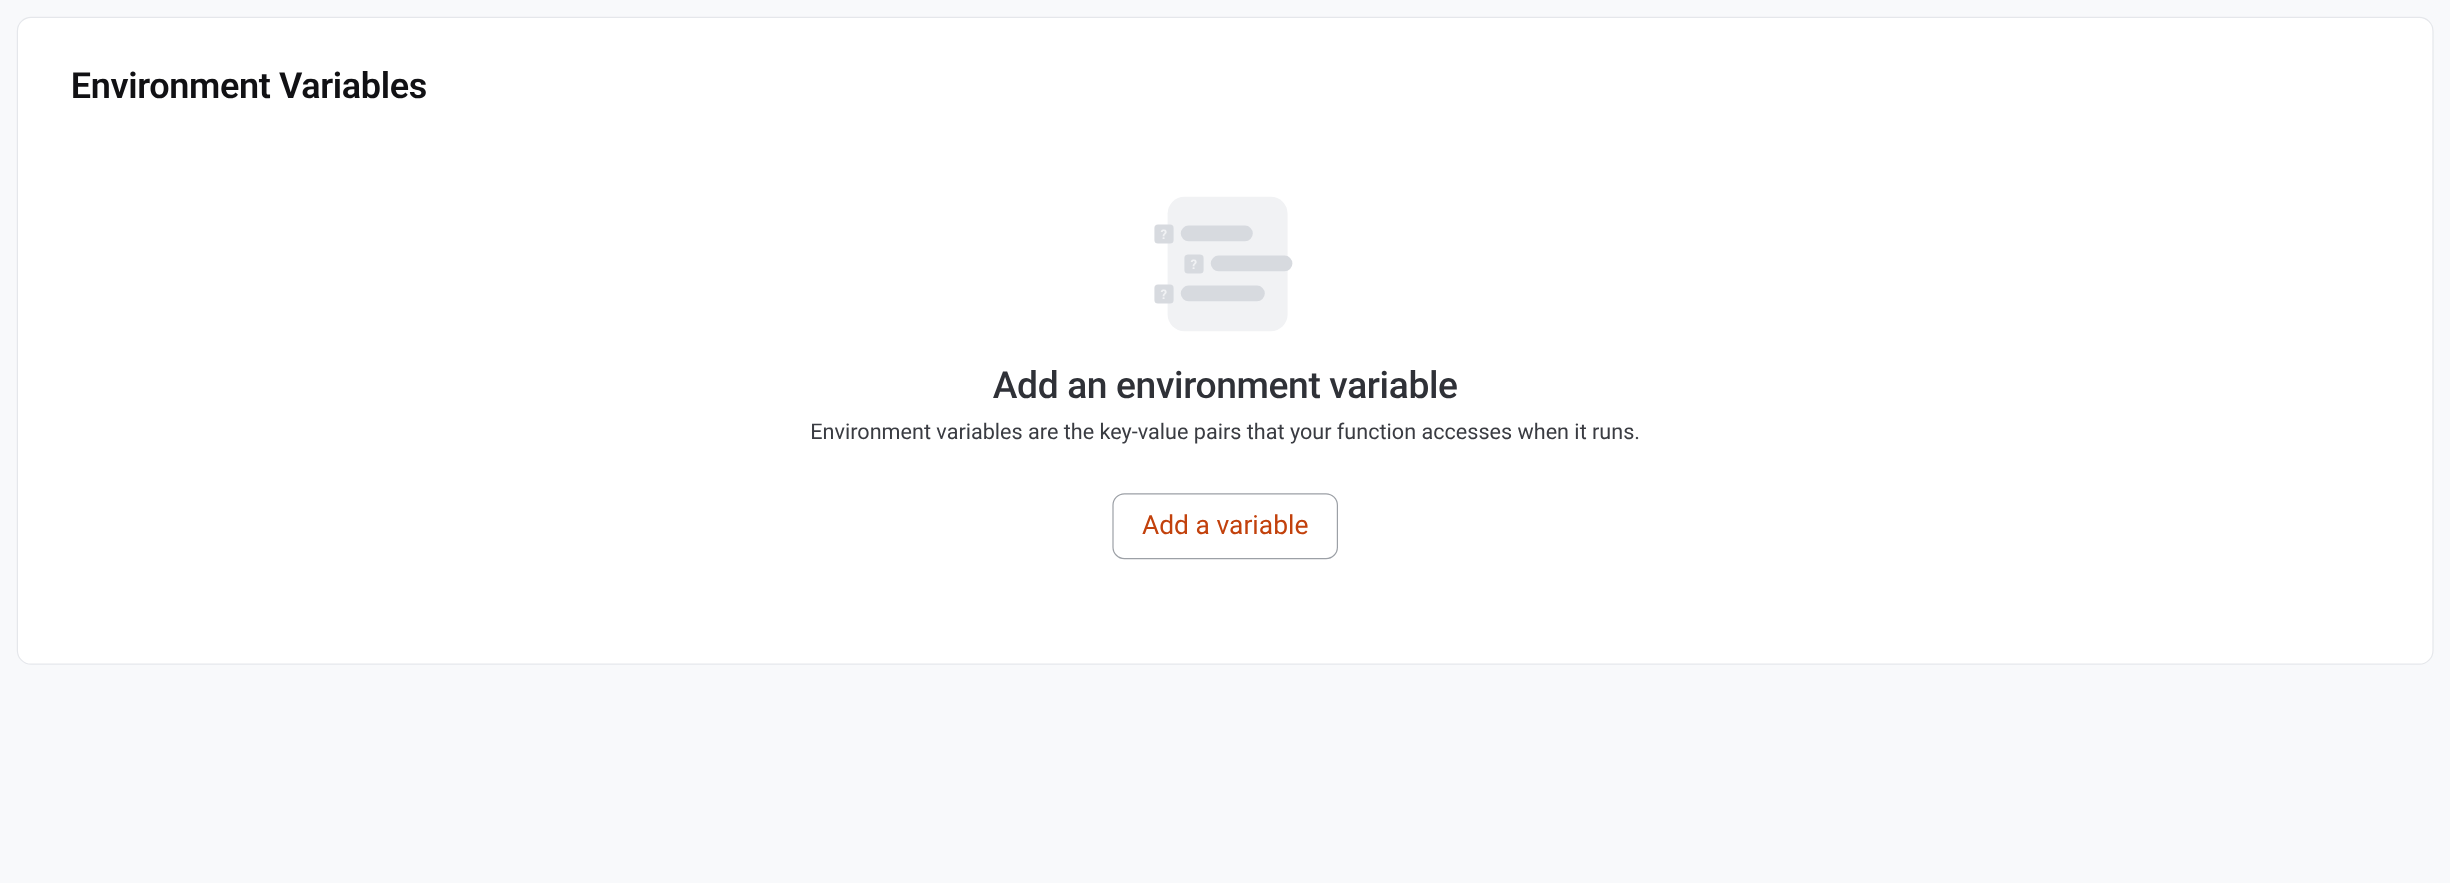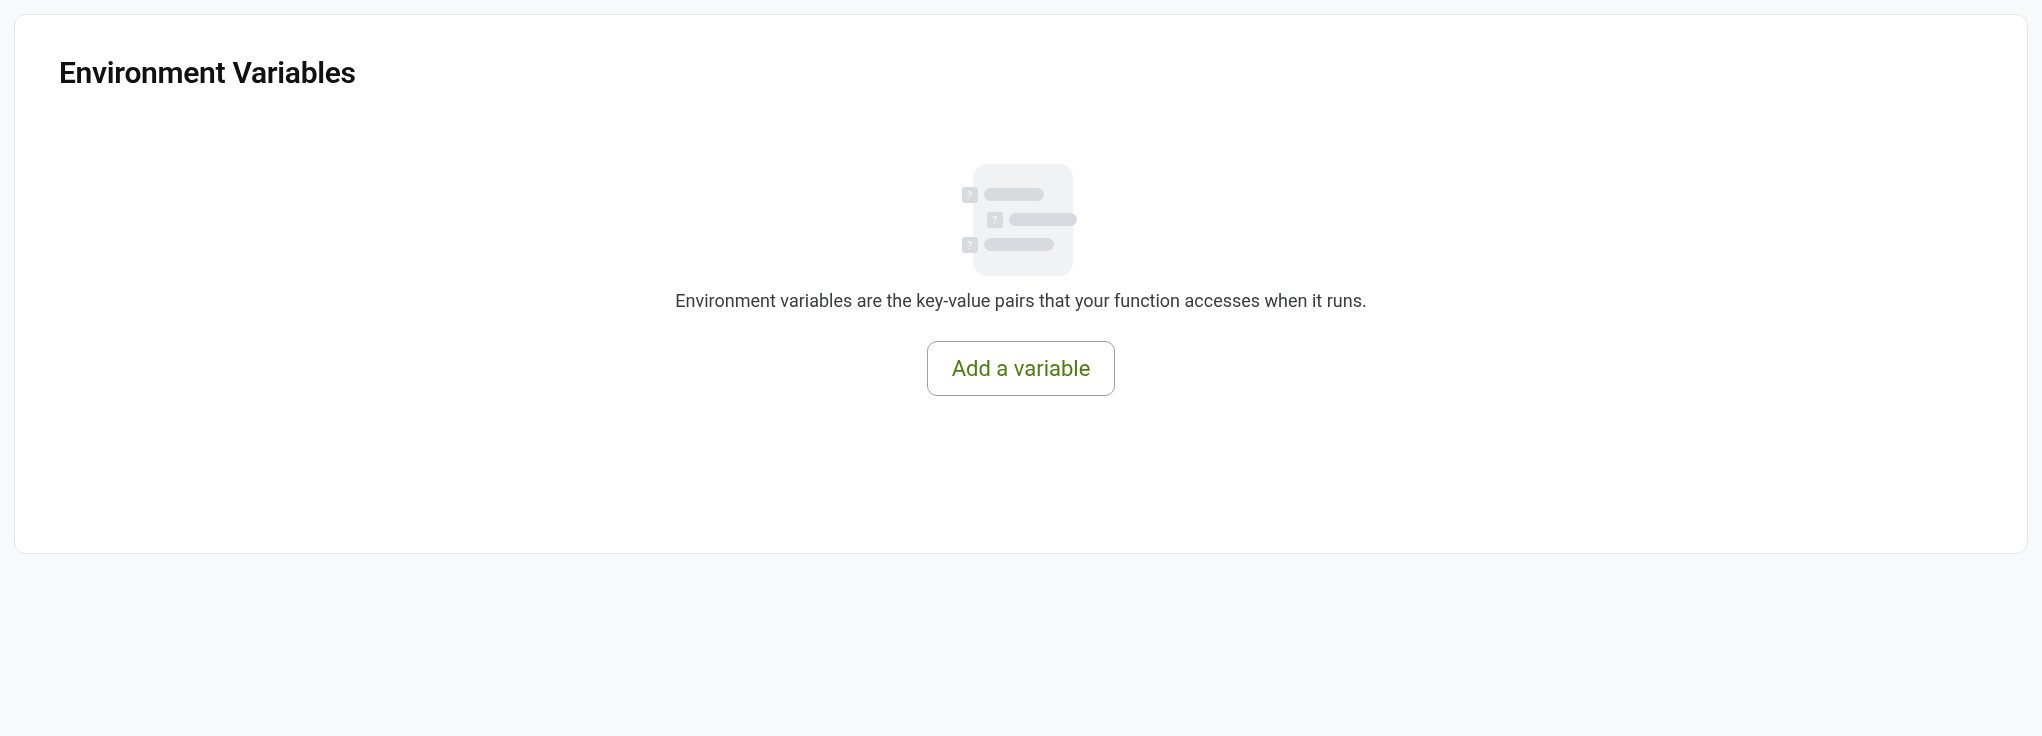--- a/index.html
+++ b/index.html
@@ -43,24 +43,24 @@
       color: #2f3137;
       letter-spacing: -0.01em;
     }
     .empty-subtitle {
       margin-top: 10px;
       font-size: 18px;
       font-weight: 400;
       color: #3a3c42;
     }
     .add-btn {
-      margin-top: 30px;
+      margin-top: 40px;
       font-size: 22px;
       font-weight: 400;
-      color: #4d7c0f;
+      color: #c2410c;
       background: #ffffff;
       border: 1px solid #9ca0a6;
       border-radius: 10px;
       padding: 14px 24px;
       cursor: pointer;
       font-family: inherit;
       text-align: right;
     }
   </style>
 </head>
@@ -88,17 +88,18 @@
         </g>
 
         <g>
           <rect x="1" y="77" width="16" height="16" rx="3" fill="#d7dadf"></rect>
           <text x="6" y="89" font-size="11" font-weight="700" fill="#f1f2f4">?</text>
           <rect x="23" y="78" width="70" height="13" rx="6.5" fill="#d7dadf"></rect>
         </g>
       </svg>
     </div>
 
+    <div class="empty-title">Add an environment variable</div>
     <div class="empty-subtitle">Environment variables are the key-value pairs that your function accesses when it runs.</div>
 
     <button class="add-btn">Add a variable</button>
   </div>
 </div>
 
 </body></html>

